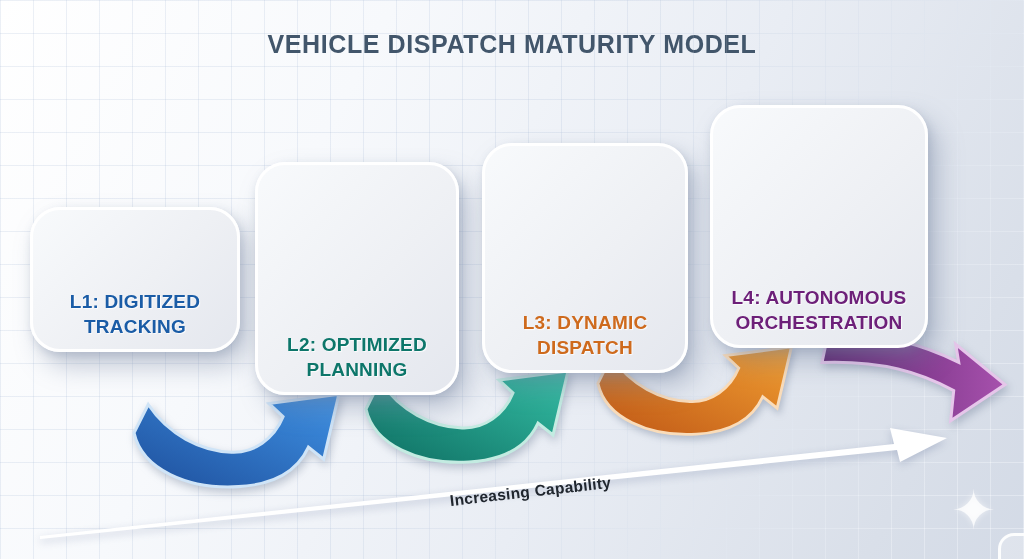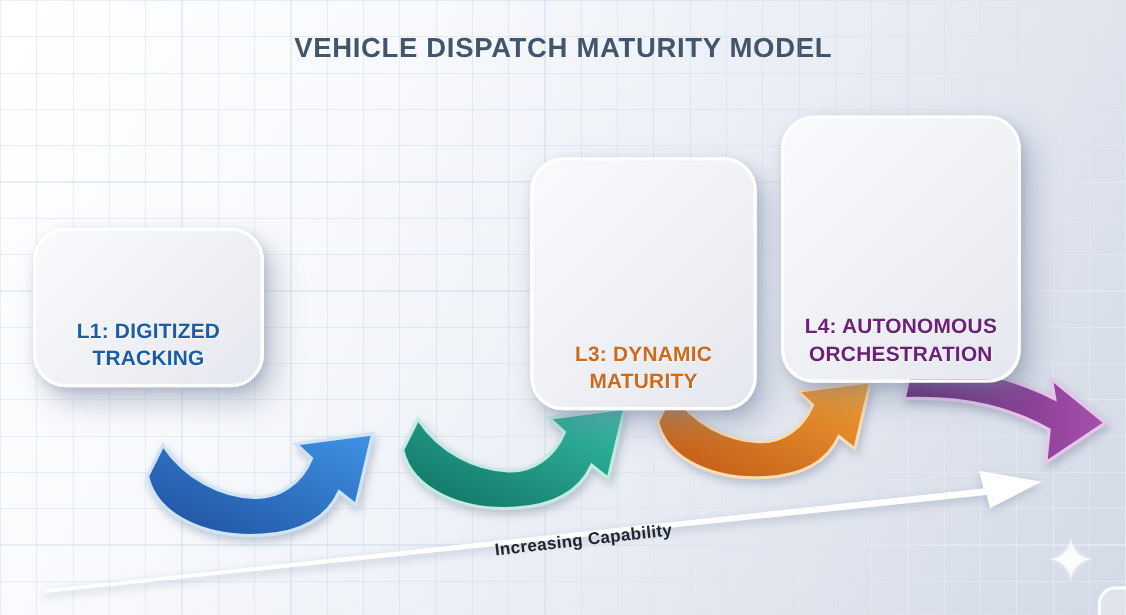--- a/index.html
+++ b/index.html
@@ -120,23 +120,26 @@
       <stop offset="1" stop-color="#a751ad"></stop>
     </linearGradient>
       </defs>
     <path d="M 6,2 C 55,0 100,12 136,30 L 133,12 L 182,52 L 128,88 L 131,58 C 98,40 60,28 0,30 Z" fill="url(#grad-l4)" style="stroke: rgb(230, 198, 234);"></path>
   </svg>
 
   <div class="card card-l1">
     <div class="card-label" style="color: rgb(26, 92, 166);">L1: DIGITIZED TRACKING</div>
   </div>
 
+  <div class="card card-l2">
+    <div class="card-label" style="color: rgb(13, 118, 106);">L2: OPTIMIZED PLANNING</div>
+  </div>
 
   <div class="card card-l3">
-    <div class="card-label" style="color: rgb(206, 106, 29);">L3: DYNAMIC MATURITY</div>
+    <div class="card-label" style="color: rgb(206, 106, 29);">L3: DYNAMIC DISPATCH</div>
   </div>
 
   <div class="card card-l4">
     <div class="card-label" style="color: rgb(109, 32, 121);">L4: AUTONOMOUS ORCHESTRATION</div>
   </div>
 
   <div class="sparkle">✦</div>
   <div class="corner-deco"></div>
 
 </div>

